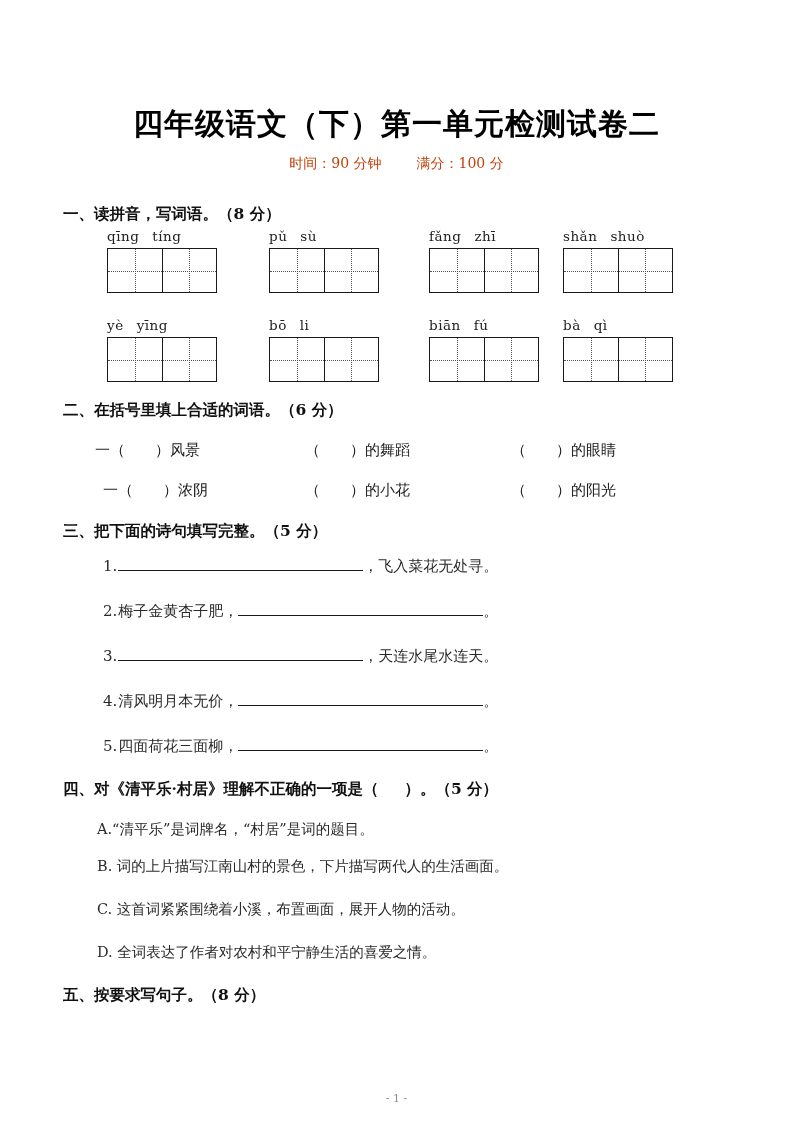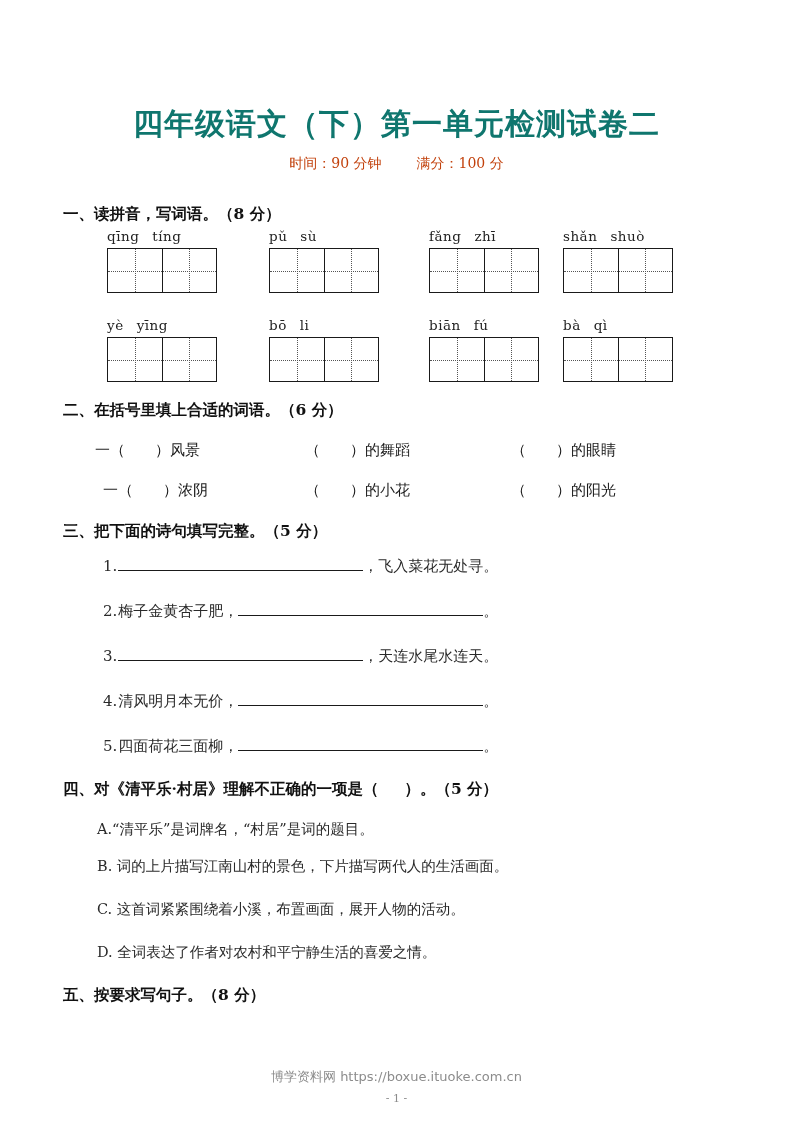--- a/index.html
+++ b/index.html
@@ -24,21 +24,21 @@
   
   .title {
     position: absolute;
     left: 0; top: 104px;
     width: 793px;
     text-align: center;
     font-size: 30px;
     font-weight: bold;
     letter-spacing: 1px;
     font-family: "DejaVu Serif", "Liberation Serif", serif;
-    color: #0f766e;
+    color: #000000;
   }
   .subtitle {
     position: absolute;
     left: 0; top: 155px;
     width: 793px;
     text-align: center;
     font-size: 14px;
     color: #c2410c;
   }
   .subtitle .gap { display: inline-block; width: 26px; }
@@ -279,16 +279,15 @@
     <span>四、对《清平乐·村居》理解不正确的一项是（</span><span class="paren-gap"></span><span>）。（5 分）</span>
   </div>
 
   <div class="opt" style="top:820px;text-align:center;">A.“清平乐”是词牌名，“村居”是词的题目。</div>
   <div class="opt" style="top:857px;">B. 词的上片描写江南山村的景色，下片描写两代人的生活画面。</div>
   <div class="opt" style="top:900px;">C. 这首词紧紧围绕着小溪，布置画面，展开人物的活动。</div>
   <div class="opt" style="top:943px;">D. 全词表达了作者对农村和平宁静生活的喜爱之情。</div>
 
   <div class="sec-head" style="top:985px;">五、按要求写句子。（8 分）</div>
 
-  <div class="footer">博学资料网 https://boxue.ituoke.com.cn</div>
   <div class="pagenum">- 1 -</div>
 
 </div>
 
 </body></html>

